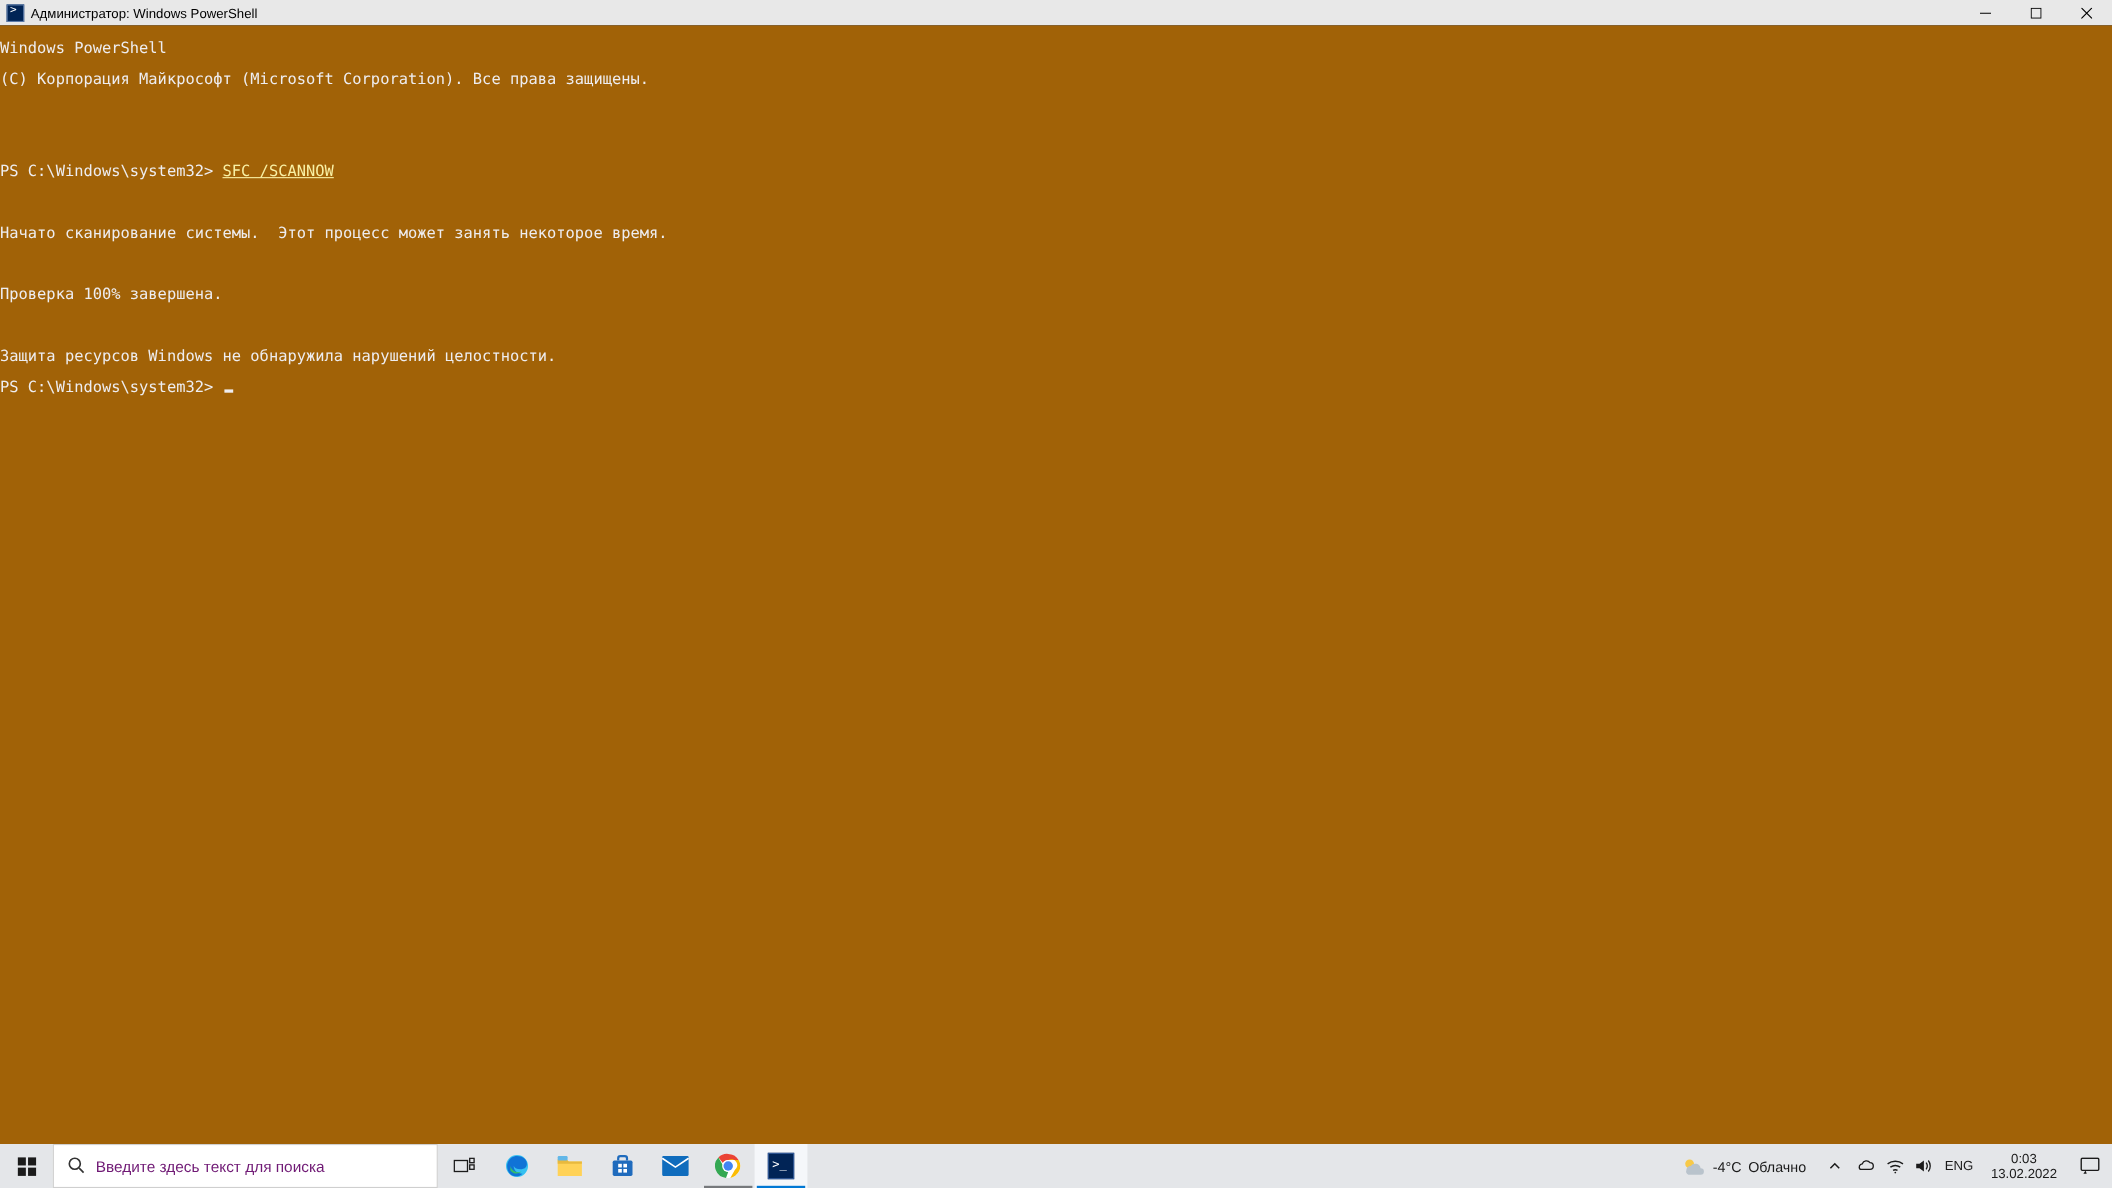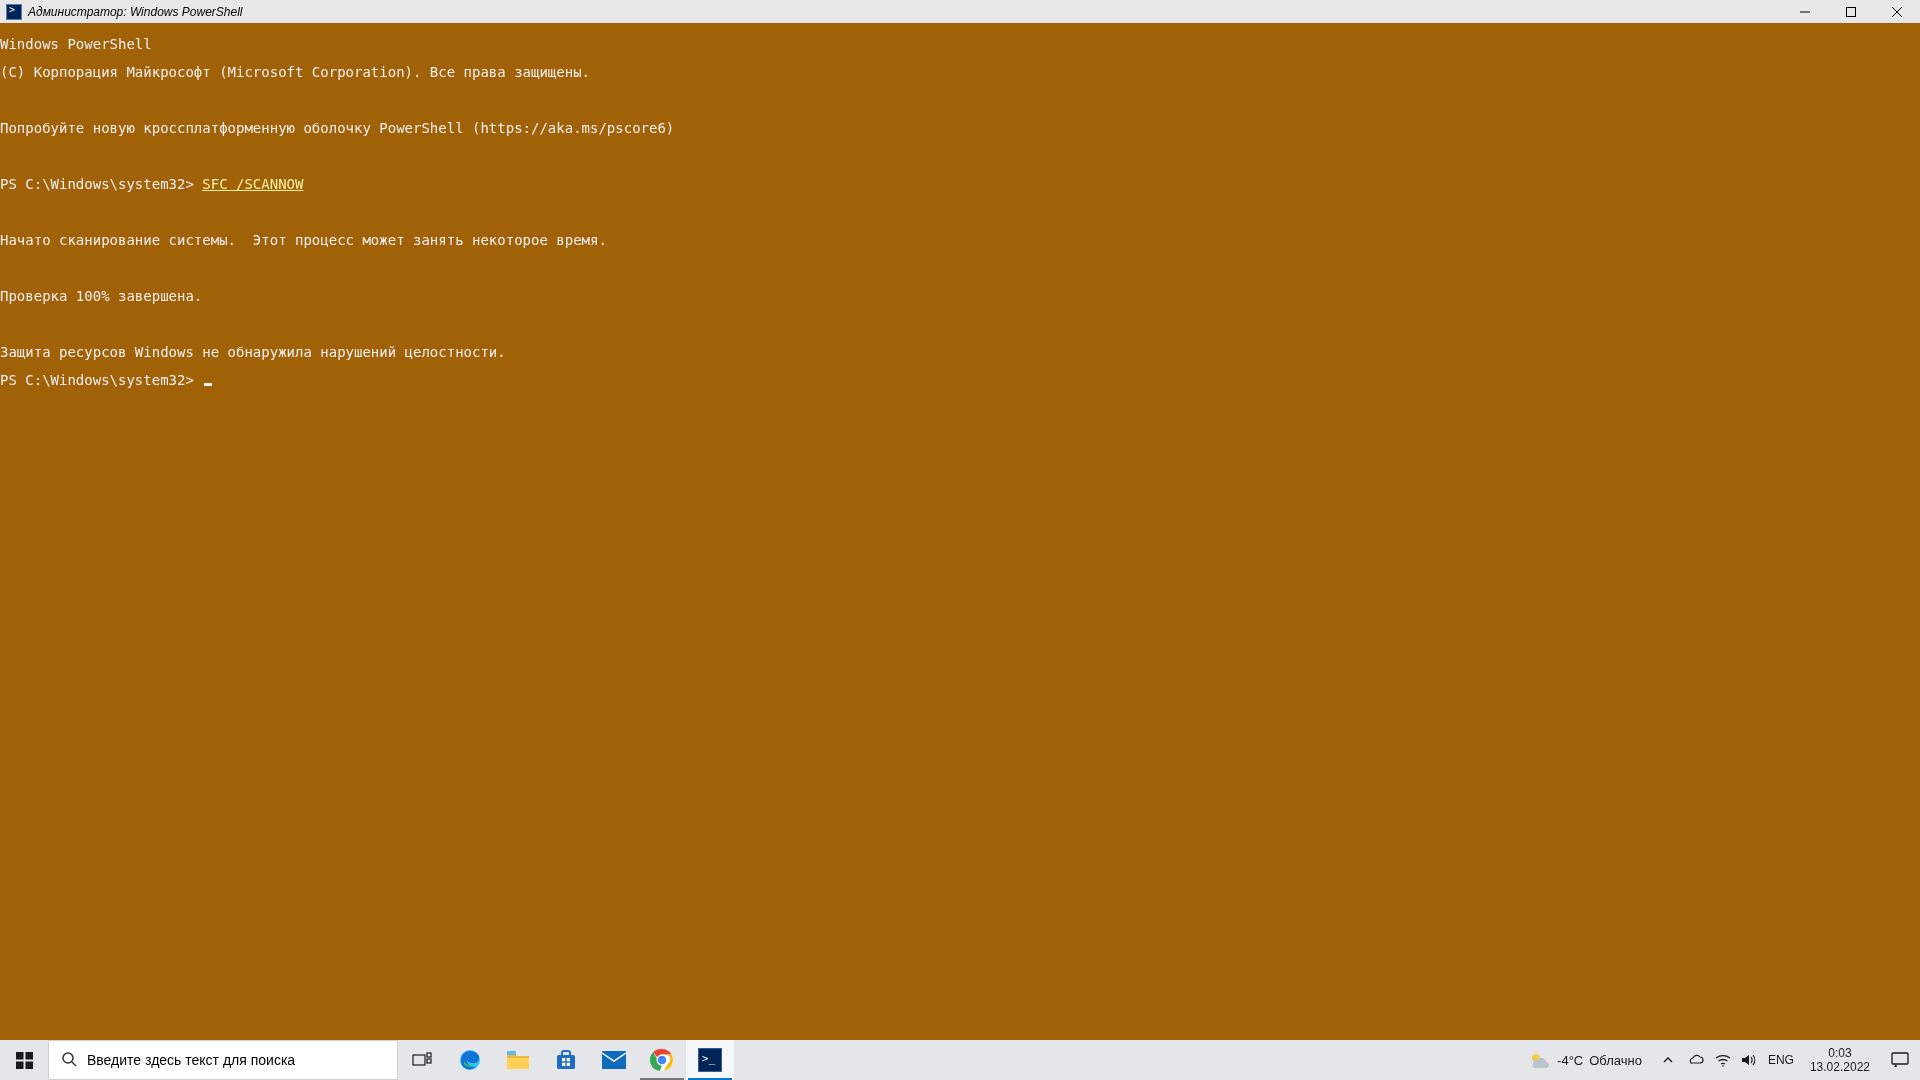--- a/index.html
+++ b/index.html
@@ -1,39 +1,39 @@
 <!DOCTYPE html>
 <html><head>
 <meta charset="utf-8">
 <style>
   * { margin:0; padding:0; box-sizing:border-box; }
   html,body{ width:1920px; height:1080px; overflow:hidden; font-family: "Segoe UI", Tahoma, sans-serif; background:#000; }
   
   .window{ position:absolute; left:0; top:0; width:1920px; height:1046px; background:#012456; }
-  .titlebar{ height:23px; background:#e8e8e8; display:flex; align-items:center; font-size:12px; color:#000;font-style:italic; }
+  .titlebar{ height:23px; background:#e8e8e8; display:flex; align-items:center; font-size:12px; color:#000; }
   .titlebar .app-icon{ width:16px; height:16px; margin:0 6px; display:flex; align-items:center; justify-content:center; }
   .titlebar .caption{ flex:0 0 auto; padding-right:8px; }
   .titlebar .spacer{ flex:1 1 auto; }
   .win-ctl{ width:46px; height:23px; display:flex; align-items:center; justify-content:center; color:#000; }
   .win-ctl svg{ display:block; }
   .console{ position:absolute; left:0; top:23px; right:0; bottom:0; background:#a16207;
             font-family: Consolas, "Lucida Console", monospace; font-size:14px; line-height:14px;
             color:#eeedf0; white-space:pre; padding:0; }
   .console .line{ height:14px; }
   .cmd-y{ color:#f9f1a5;text-decoration:underline; }
   .cursor{ display:inline-block; width:8px; height:3px; background:#eeedf0; vertical-align:-1px; margin-left:2px;
            animation: blink 1s step-start infinite; }
   @keyframes blink{ 50%{ opacity:0; } }
 
   
   .taskbar{ position:absolute; left:0; bottom:0; width:1920px; height:40px; background:#e4e6e9;
             display:flex; align-items:stretch; font-size:12px; color:#1b1b1b; }
   .tb-btn{ height:40px; display:flex; align-items:center; justify-content:center; }
   .start{ width:48px; }
-  .search{ width:350px; background:#ffffff; border:1px solid #cfcfcf; display:flex; align-items:center; gap:10px; padding:0 12px; font-size:14px; color:#000000; }
+  .search{ width:350px; background:#ffffff; border:1px solid #cfcfcf; display:flex; align-items:center; gap:10px; padding:0 12px; font-size:14px; color:#701a75; }
   .search .mag{ color:#333; }
   .taskview{ width:48px; }
   .app{ width:48px; position:relative; }
   .app.active::after{ content:""; position:absolute; left:2px; right:2px; bottom:0; height:2px; background:#0078d4; }
   .app.open::after{ content:""; position:absolute; left:2px; right:2px; bottom:0; height:2px; background:#76797c; }
   .app.active{ background:#f5f7fa; }
   .tray{ margin-left:auto; display:flex; align-items:center; }
   .tray .weather{ display:flex; align-items:center; gap:6px; padding:0 10px; height:40px; font-size:13px; color:#1b1b1b;}
   .tray .weather svg{ display:block; }
   .tray .chev{ width:32px; height:40px; display:flex; align-items:center; justify-content:center; }
@@ -73,21 +73,20 @@
       <svg width="10" height="10" viewBox="0 0 10 10">
           <path d="M0 0 L10 10 M10 0 L0 10" stroke="#000" stroke-width="1"></path>
         </svg>
     </div>
   </div>
 
   <div class="console">
 <div class="line">Windows PowerShell</div>
 <div class="line">(C) Корпорация Майкрософт (Microsoft Corporation). Все права защищены.</div>
 <div class="line"></div>
-<div class="line">Попробуйте новую кроссплатформенную оболочку PowerShell (https://aka.ms/pscore6)</div>
 <div class="line"></div>
 <div class="line"><span>PS C:\Windows\system32&gt; </span><span class="cmd-y">SFC /SCANNOW</span></div>
 <div class="line"></div>
 <div class="line">Начато сканирование системы.  Этот процесс может занять некоторое время.</div>
 <div class="line"></div>
 <div class="line">Проверка 100% завершена.</div>
 <div class="line"></div>
 <div class="line">Защита ресурсов Windows не обнаружила нарушений целостности.</div>
 <div class="line"><span>PS C:\Windows\system32&gt; </span><span class="cursor"></span></div>
   </div>

